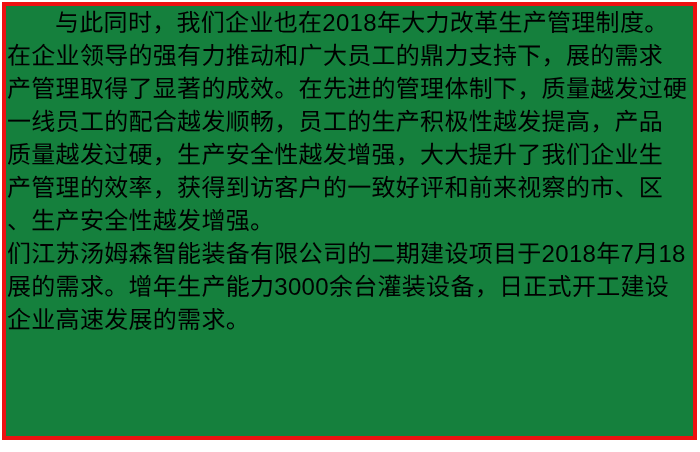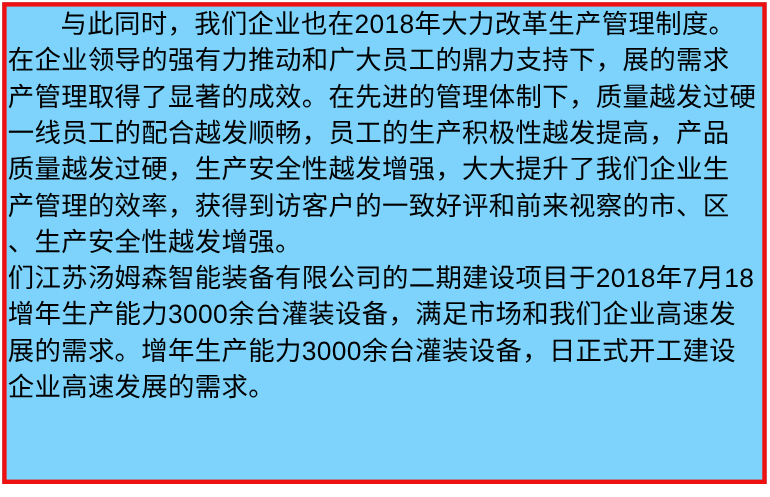--- a/index.html
+++ b/index.html
@@ -19,21 +19,21 @@
     height: 452px;
     background: #ffffff;
   }
   .frame {
     position: absolute;
     left: 2px;
     top: 2px;
     width: 684px;
     height: 430px;
     border: 4px solid #ee1111;
-    background: #7dd3fc;
+    background: #15803d;
     padding: 0 2px 0 1px;
     overflow: hidden;
     box-sizing: content-box;
   }
   .text-block {
     color: #000000;
   }
   .text-line {
     font-size: 24px;
     line-height: 33px;
@@ -53,18 +53,17 @@
   <div class="frame" style="border-color: rgb(238, 17, 17);">
     <div class="text-block" style="color: rgb(0, 0, 0);">
         <div class="text-line indent">与此同时，我们企业也在2018年大力改革生产管理制度。</div>
         <div class="text-line">在企业领导的强有力推动和广大员工的鼎力支持下，展的需求</div>
         <div class="text-line">产管理取得了显著的成效。在先进的管理体制下，质量越发过硬</div>
         <div class="text-line">一线员工的配合越发顺畅，员工的生产积极性越发提高，产品</div>
         <div class="text-line">质量越发过硬，生产安全性越发增强，大大提升了我们企业生</div>
         <div class="text-line">产管理的效率，获得到访客户的一致好评和前来视察的市、区</div>
         <div class="text-line">、生产安全性越发增强。</div>
         <div class="text-line">们江苏汤姆森智能装备有限公司的二期建设项目于2018年7月18</div>
-        <div class="text-line">增年生产能力3000余台灌装设备，满足市场和我们企业高速发</div>
         <div class="text-line">展的需求。增年生产能力3000余台灌装设备，日正式开工建设</div>
         <div class="text-line">企业高速发展的需求。</div>
       </div>
   </div>
 </div>
 
 </body></html>

